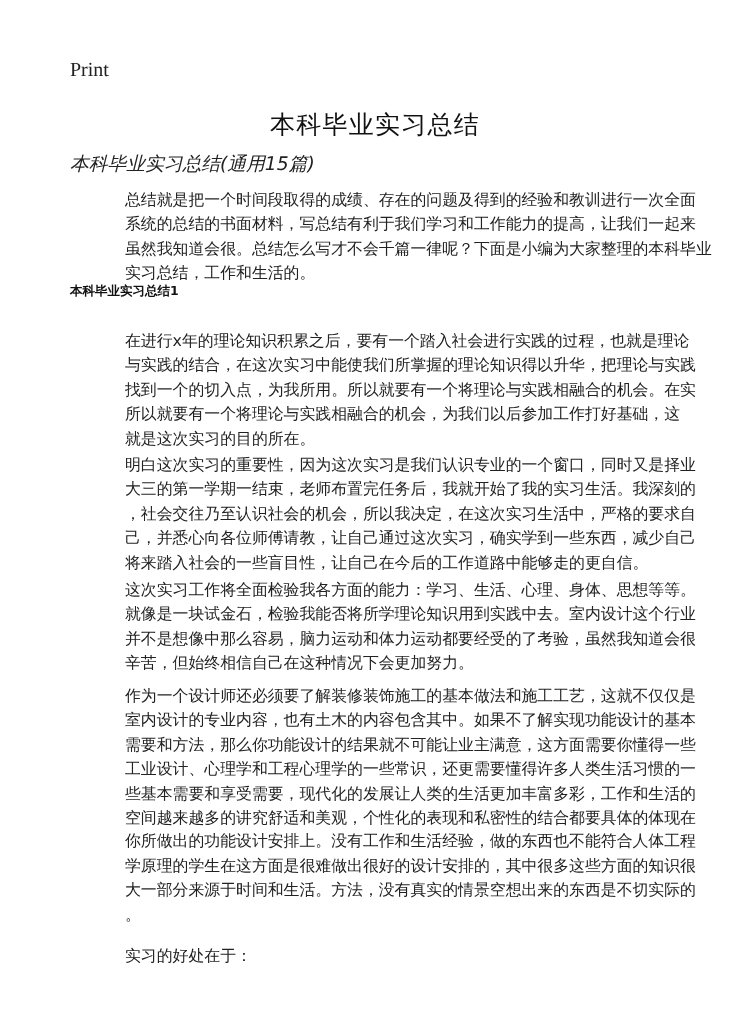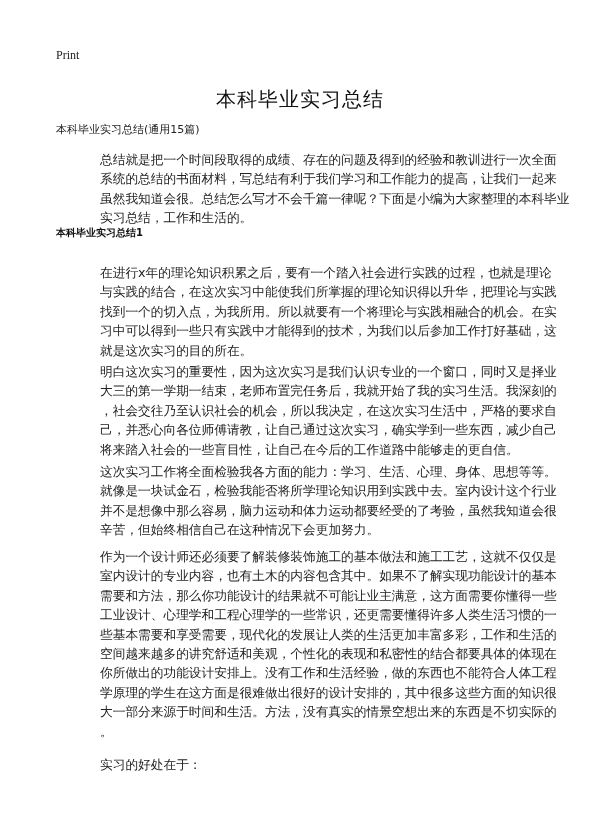--- a/index.html
+++ b/index.html
@@ -5,29 +5,29 @@
   html, body { margin: 0; padding: 0; background: #ffffff; }
   body {
     width: 600px; height: 828px; overflow: hidden; position: relative;
     font-family: "DejaVu Sans", "Liberation Sans", sans-serif;
     color: #1a1a1a;
   }
   .page { position: absolute; left: 0; top: 0; width: 600px; height: 828px; }
   .print-label {
     position: absolute; left: 56px; top: 48px;
     font-family: "Liberation Serif", "DejaVu Serif", serif;
-    font-size: 12px; color: #222;
+    font-size: 16px; color: #222;
   }
   .title {
     position: absolute; left: 0; top: 86px; width: 600px; text-align: center;
     font-size: 20px; font-weight: normal; color: #111; letter-spacing: 1px;
   }
   .subtitle {
     position: absolute; left: 56px; top: 122px;
-    font-size: 11px; color: #222;
+    font-size: 15px; color: #222; font-style: italic;
   }
   .para {
     position: absolute; left: 56px; width: 500px;
     font-size: 12.7px; line-height: 19.4px; color: #222;
   }
   .para .line { display: block; white-space: nowrap; margin-left: 44px; }
   .section-heading {
     position: absolute; left: 56px; top: 226px;
     font-size: 10px; font-weight: bold; color: #111;
   }
@@ -46,21 +46,21 @@
     <span class="line">虽然我知道会很。总结怎么写才不会千篇一律呢？下面是小编为大家整理的本科毕业</span>
     <span class="line">实习总结，工作和生活的。</span>
   </div>
 
   <div class="section-heading">本科毕业实习总结1</div>
 
   <div class="para" style="top:263px">
     <span class="line">在进行x年的理论知识积累之后，要有一个踏入社会进行实践的过程，也就是理论</span>
     <span class="line">与实践的结合，在这次实习中能使我们所掌握的理论知识得以升华，把理论与实践</span>
     <span class="line">找到一个的切入点，为我所用。所以就要有一个将理论与实践相融合的机会。在实</span>
-    <span class="line">习中可以得到一些只有实践中才能得到的技术，为我们以后参加工作打好基础，这</span>
+    <span class="line">所以就要有一个将理论与实践相融合的机会，为我们以后参加工作打好基础，这</span>
     <span class="line">就是这次实习的目的所在。</span>
   </div>
 
   <div class="para" style="top:362px">
     <span class="line">明白这次实习的重要性，因为这次实习是我们认识专业的一个窗口，同时又是择业</span>
     <span class="line">大三的第一学期一结束，老师布置完任务后，我就开始了我的实习生活。我深刻的</span>
     <span class="line">，社会交往乃至认识社会的机会，所以我决定，在这次实习生活中，严格的要求自</span>
     <span class="line">己，并悉心向各位师傅请教，让自己通过这次实习，确实学到一些东西，减少自己</span>
     <span class="line">将来踏入社会的一些盲目性，让自己在今后的工作道路中能够走的更自信。</span>
   </div>

